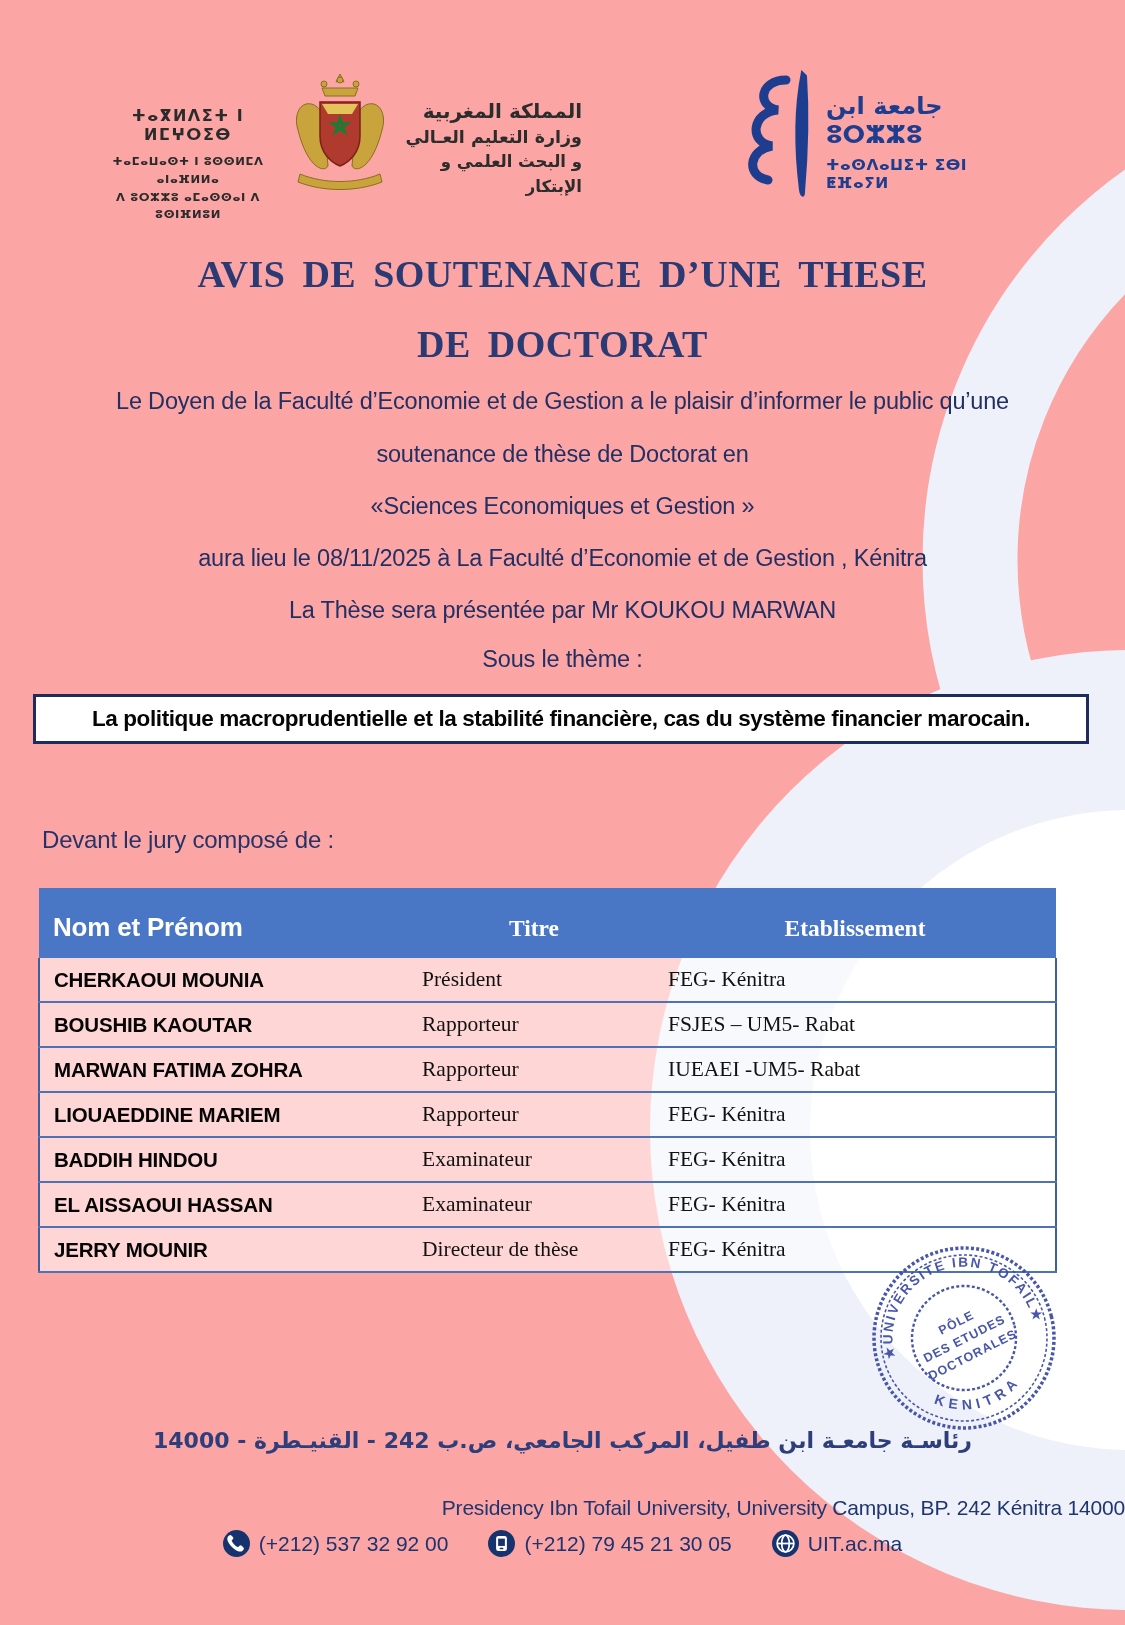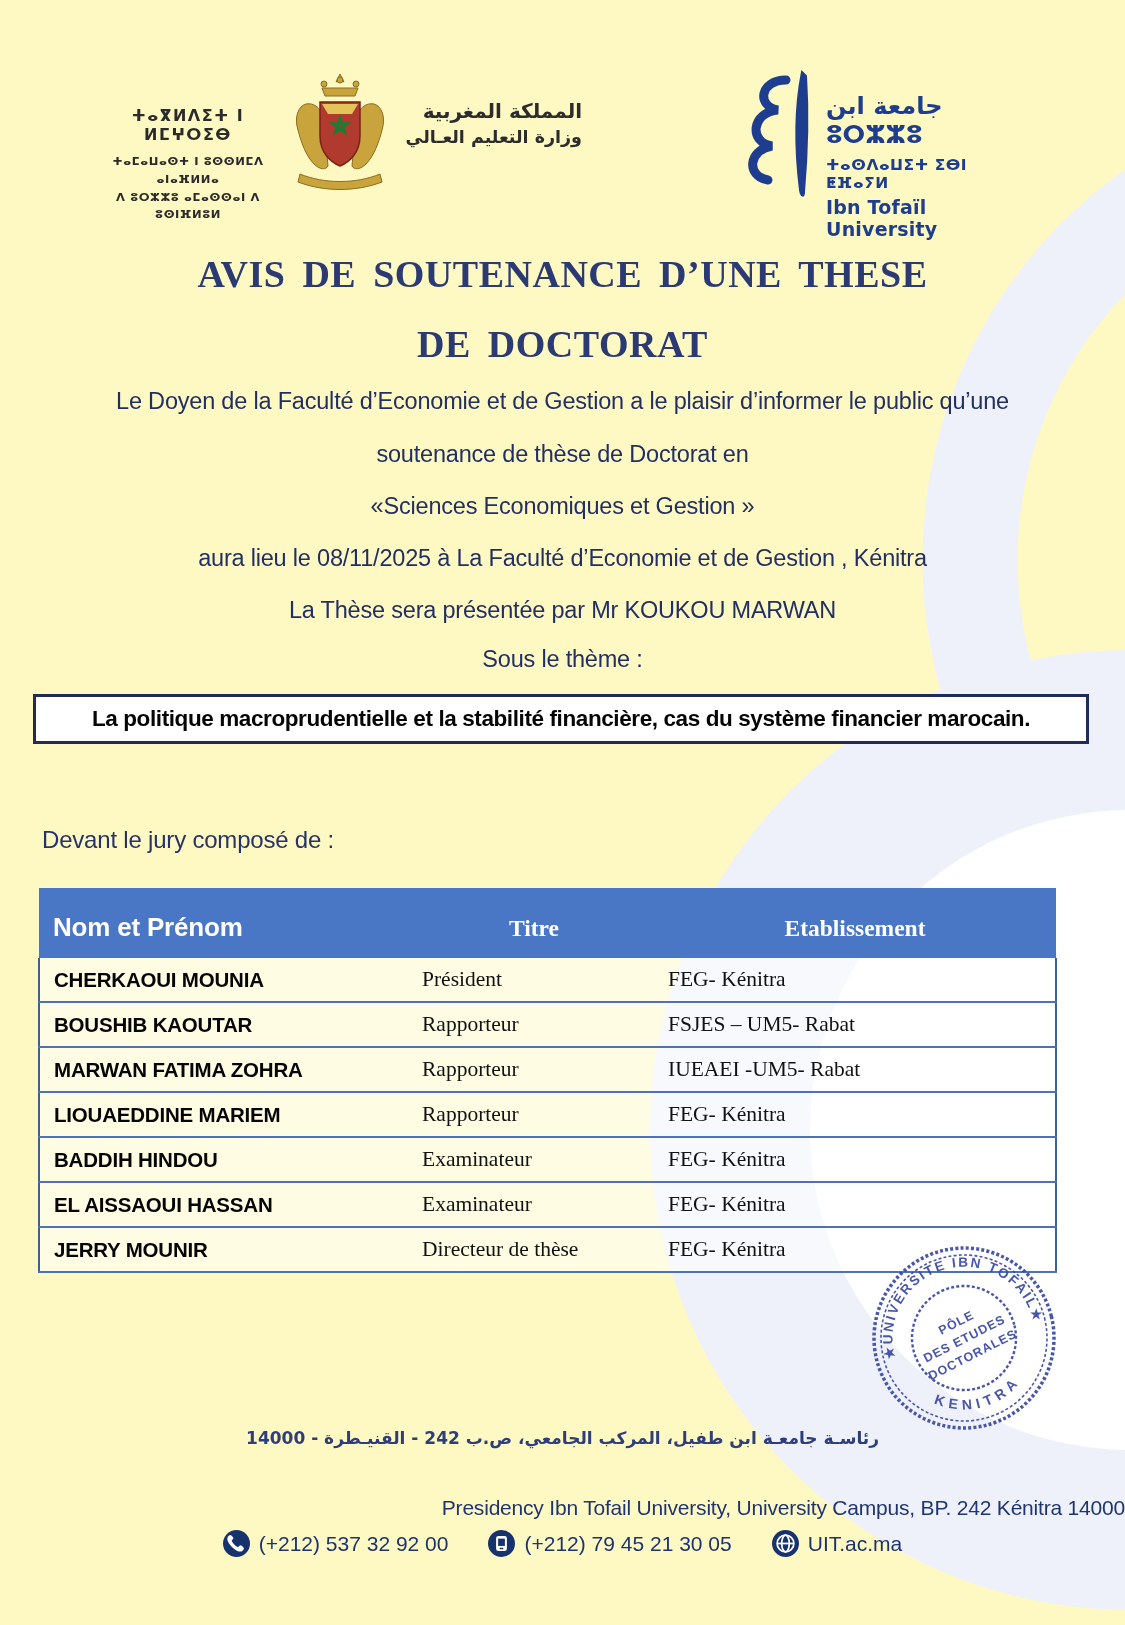--- a/index.html
+++ b/index.html
@@ -1,16 +1,16 @@
 <!DOCTYPE html>
 <html lang="fr"><head>
 <meta charset="utf-8">
 <style>
   html,body{margin:0;padding:0;background:#fff;}
-  .page{position:relative;width:1125px;height:1625px;background:#fef9c3;overflow:hidden;
+  .page{position:relative;width:1125px;height:1625px;background:#fca5a5;overflow:hidden;
         font-family:"Liberation Sans",sans-serif;}
   .decor{position:absolute;inset:0;z-index:0;pointer-events:none;}
   .layer{position:relative;z-index:1;}
 
   
   .tif-block{position:absolute;left:88px;top:106px;width:200px;text-align:center;
              color:#2b2b2b;font-family:"DejaVu Sans",sans-serif;}
   .tif-l1{font-size:16px;font-weight:bold;letter-spacing:1.5px;margin-bottom:9px;}
   .tif-l2,.tif-l3{font-size:11.5px;font-weight:bold;letter-spacing:.6px;line-height:1.55;}
   .crest{position:absolute;left:286px;top:70px;}
@@ -58,21 +58,21 @@
   table.jury tr td:last-child{border-right:2px solid #3e5f9e;}
   td.c-name{padding-left:14px;font-size:20.5px;font-weight:bold;color:#050505;letter-spacing:-.2px;}
   td.c-titre,td.c-etab{font-family:"Liberation Serif",serif;font-size:21.5px;color:#111;margin-left:25px;}
   td.c-titre{padding-left:8px;} td.c-etab{padding-left:14px;}
 
   
   .stamp{position:absolute;left:866px;top:1240px;transform:rotate(-14deg);opacity:.92;}
 
   
   .addr-ar{position:absolute;left:0;top:1428px;width:100%;text-align:center;color:#2e3e7b;
-           font-family:"DejaVu Sans",sans-serif;font-size:17px;font-weight:bold;direction:rtl;}
+           font-family:"DejaVu Sans",sans-serif;font-size:22px;font-weight:bold;direction:rtl;}
   .addr-en{position:absolute;left:0;top:1496px;width:100%;text-align:right;color:#20356f;
            font-size:21px;font-weight:500;letter-spacing:-.2px;}
   .contacts{position:absolute;left:0;top:1530px;width:100%;display:flex;justify-content:center;
             align-items:center;gap:40px;}
   .contact{display:flex;align-items:center;gap:9px;color:#1c336f;font-size:21px;font-weight:500;}
   .cicon{width:27px;height:27px;display:inline-block;}
 </style>
 </head>
 <body>
 
@@ -104,33 +104,33 @@
         <path d="M14 104 c24 10 56 10 80 0 l2 8 c-26 10 -58 10 -84 0 z"></path>
       </g>
       <path d="M34 32 h40 v34 c0 16 -10 26 -20 30 c-10 -4 -20 -14 -20 -30 z" fill="#b03a2e" stroke="#7a2218" stroke-width="1.5"></path>
       <path d="M36 34 h36 l-6 10 h-24 z" fill="#e3c35a"></path>
       <path d="M54 48 l4.7 14.4 l-12.2 -8.9 h15 l-12.2 8.9 z" fill="none" stroke="#1e7b34" stroke-width="2.6"></path>
     </svg>
 
     <div class="ministry">
       <div class="m1">المملكة المغربية</div>
       <div class="m2">وزارة التعليم العـالي</div>
+      <div class="m3">و البحث العلمي و الإبتكار</div>
     </div>
 
     <svg class="uit-mark" width="86" height="142" viewBox="0 0 86 142">
       <g fill="none" stroke="#1e3d8f" stroke-linecap="round">
         <path d="M66 8 c-6 30 -8 70 -2 118 c1 6 4 8 4 2 c4 -46 4 -86 2 -116 z" fill="#1e3d8f" stroke-width="2"></path>
         <path d="M50 16 c-26 0 -30 26 -8 30 c-26 2 -30 32 -6 36 c-24 4 -26 30 -4 34" stroke-width="9"></path>
       </g>
     </svg>
 
     <div class="uit-text">
       <div class="uit-ar">جامعة ابن ⵓⵔⵣⵣⵓ</div>
       <div class="uit-tif">ⵜⴰⵙⴷⴰⵡⵉⵜ ⵉⴱⵏ ⵟⴼⴰⵢⵍ</div>
-      <div class="uit-en">Ibn Tofaïl University</div>
     </div>
 
     <div class="main-title t1">AVIS  DE SOUTENANCE D’UNE THESE</div>
     <div class="main-title t2">DE DOCTORAT</div>
 
     <div class="intro-line" style="top:388px">Le Doyen de la Faculté d’Economie et de Gestion  a le plaisir d’informer le public qu’une</div>
     <div class="intro-line" style="top:441px">soutenance de thèse de Doctorat en</div>
     <div class="intro-line" style="top:493px">«Sciences Economiques et Gestion »</div>
     <div class="intro-line" style="top:545px">aura lieu le 08/11/2025 à La Faculté d’Economie et de Gestion , Kénitra</div>
     <div class="intro-line" style="top:597px">La Thèse sera présentée par Mr KOUKOU MARWAN</div>

